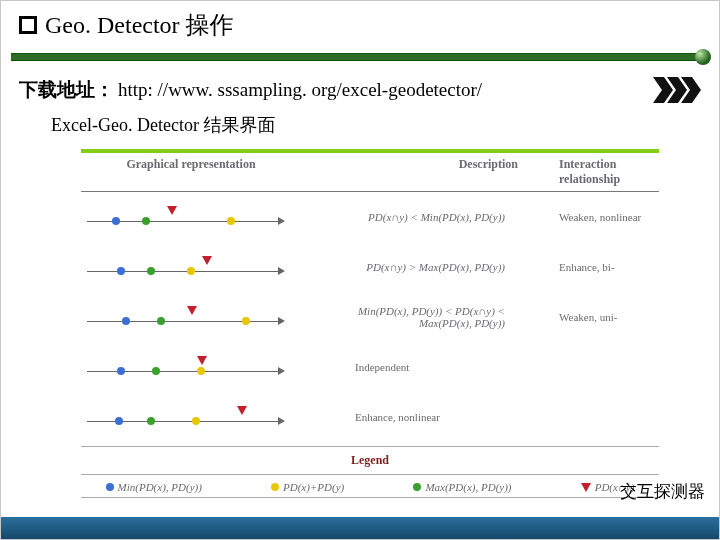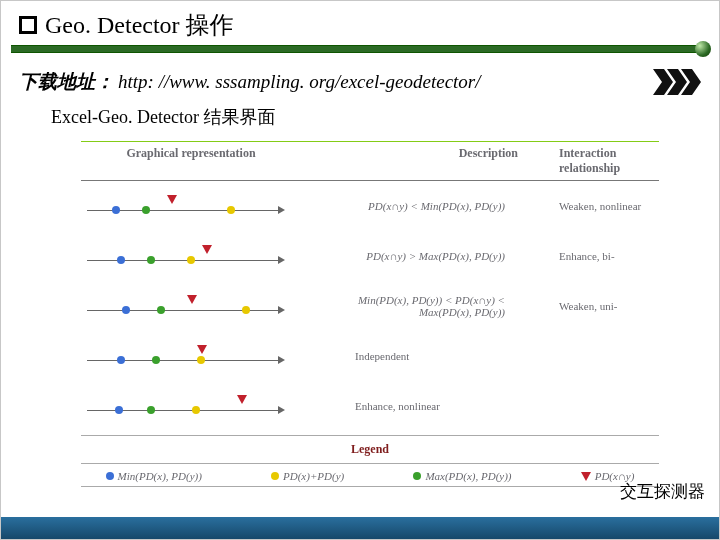--- a/index.html
+++ b/index.html
@@ -16,21 +16,21 @@
   .slide{
     width:720px;
     height:540px;
     position:relative;
     box-sizing:border-box;
     border:1px solid #c7c7c7;
   }
   .title-row{
     display:flex;
     align-items:center;
-    padding:8px 18px 4px 18px;
+    padding:8px 18px 12px 18px;
     font-size:24px;
   }
   .title-row .square{
     width:18px;height:18px;border:3px solid #000;margin-right:8px;
     box-sizing:border-box;
   }
   .green-bar{
     position:relative;
     height:14px;
     margin:0 10px 0 10px;
@@ -44,37 +44,36 @@
   .green-bar .knob{
     position:absolute;right:-2px;top:-4px;width:16px;height:16px;
     border-radius:50%;
     background:radial-gradient(circle at 30% 30%,#bfe8a8,#2c6a25 60%,#0e3a00);
   }
   .sub-row{
     display:flex;
     align-items:center;
     padding:10px 18px 0 18px;
     font-size:19px;
-    font-style:italic;
   }
   .sub-row .label{font-weight:bold;}
   .sub-row .url{margin-left:4px;}
   .chevrons{
     margin-left:auto;
     display:flex;
     gap:-6px;
   }
   .chev{width:20px;height:26px;background:#111;clip-path:polygon(0 0,55% 0,100% 50%,55% 100%,0 100%,45% 50%);margin-left:-6px;}
   .sub2{
     padding:10px 0 6px 50px;
     font-size:18px;
   }
   .table-wrap{
     margin:6px 60px 0 80px;
-    border-top:1px solid #84cc16;
+    border-top:4px solid #84cc16;
   }
   .th-row{
     display:flex;
     border-bottom:1px solid #777;
     font-weight:bold;
     font-size:12px;
     padding:4px 0;
     color:#6a6a70;
   }
   .col-graph{flex:0 0 220px;text-align:center;}

